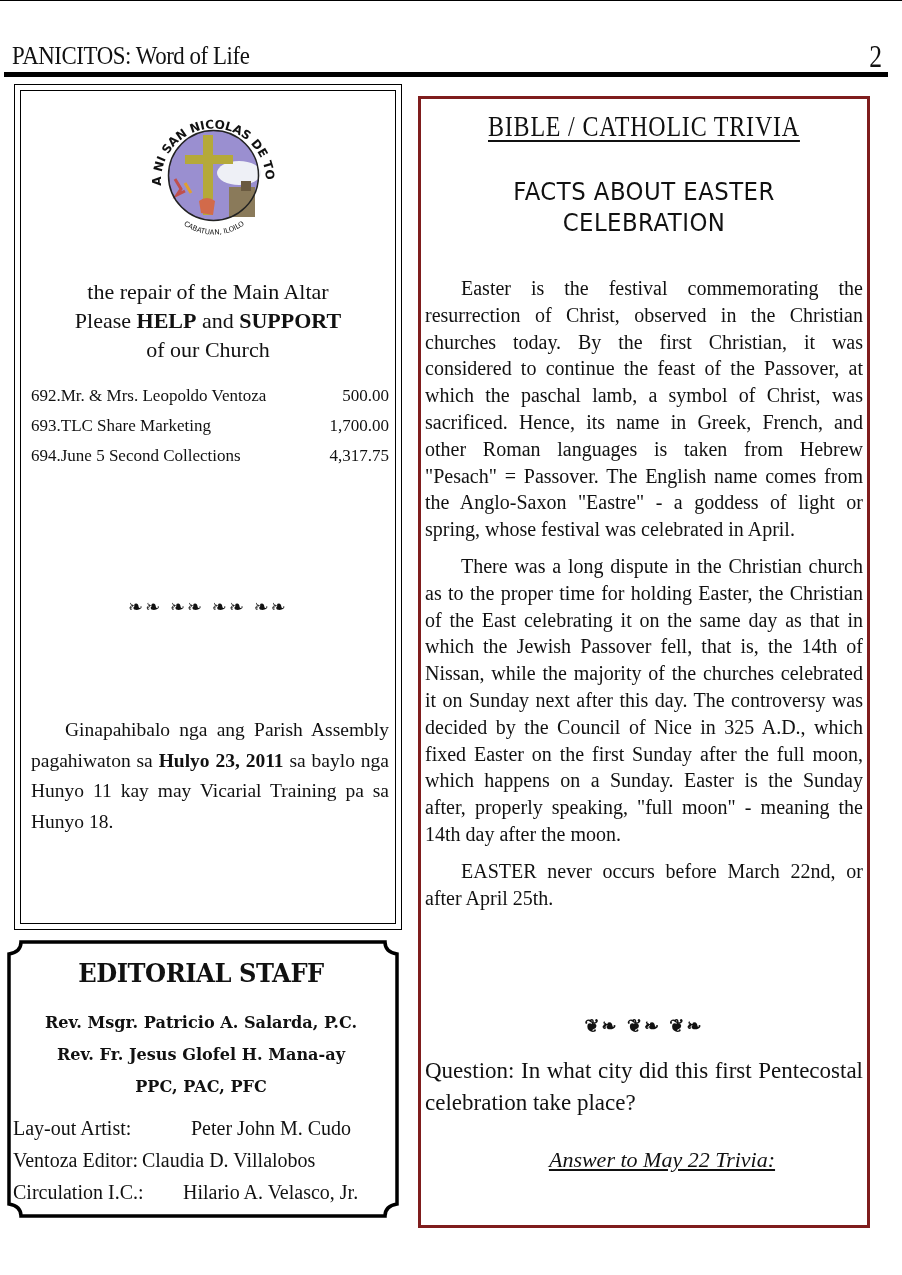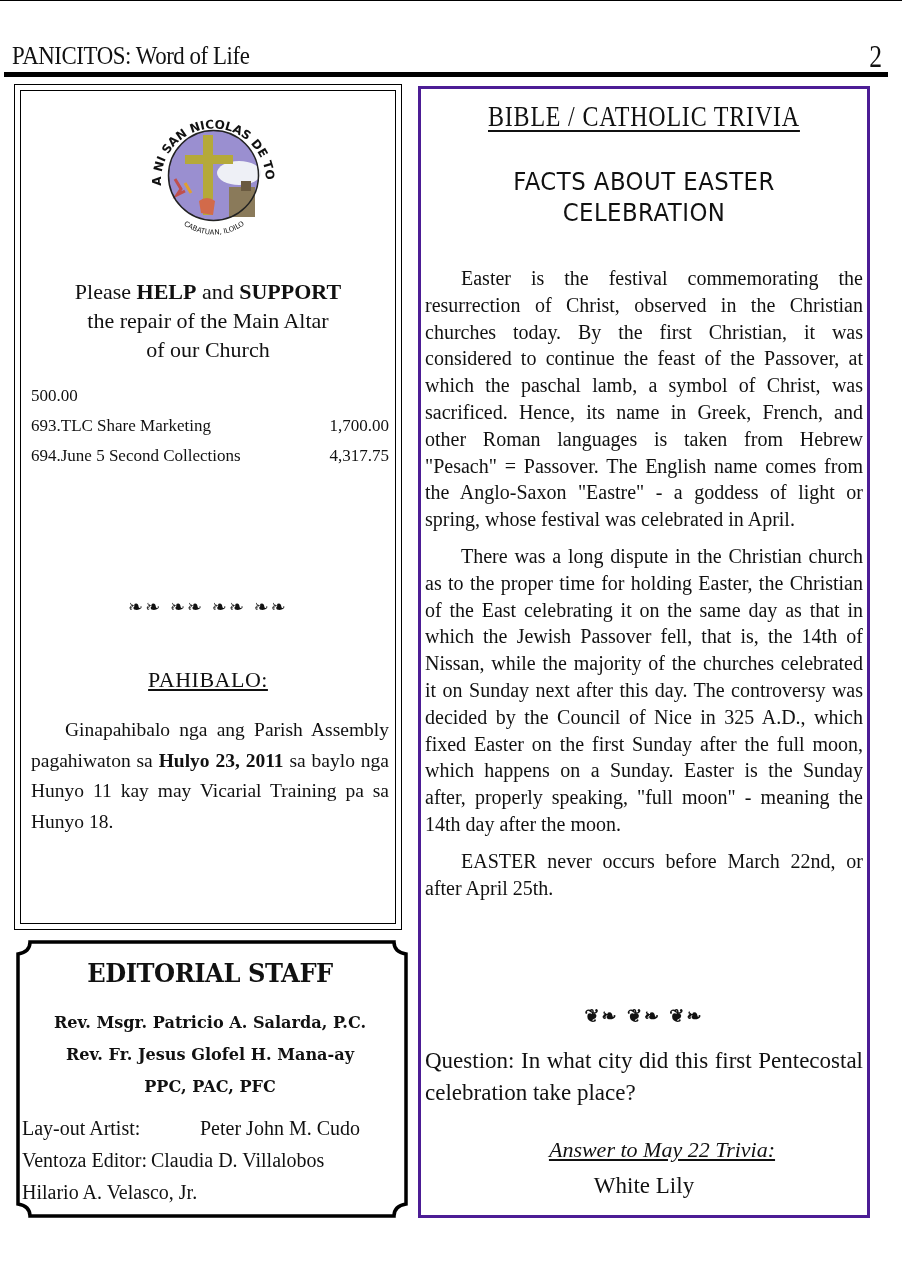--- a/index.html
+++ b/index.html
@@ -21,33 +21,33 @@
   .don-row { display: flex; justify-content: space-between; white-space: nowrap; }
   .quote { position: absolute; left: 6px; right: 6px; top: 406px; font-family: "DejaVu Serif", serif; font-weight: bold; font-style: italic; font-size: 20px; line-height: 29px; text-align: justify; text-align-last: left; }
   .quote .indent { display: inline-block; width: 44px; }
   .ornament-row { position: absolute; left: 0; right: 0; text-align: center; font-size: 18px; letter-spacing: 2px; }
   .orn-left { top: 505px; }
   .pahibalo-title { position: absolute; left: 0; right: 0; top: 576px; text-align: center; font-family: "Liberation Serif", serif; font-size: 22px; text-decoration: underline; letter-spacing: 0.5px; }
   .pahibalo-body { position: absolute; left: 10px; right: 6px; top: 624px; font-family: "Liberation Serif", serif; font-size: 19.5px; line-height: 30.5px; text-align: justify; }
   .pahibalo-body .indent { display: inline-block; width: 34px; }
 
   
-  .editorial { position: absolute; left: 16px; top: 940px; width: 388px; height: 278px; }
+  .editorial { position: absolute; left: 7px; top: 940px; width: 388px; height: 278px; }
   .editorial svg.frame { position: absolute; left: 0; top: 0; }
   .ed-title { position: absolute; left: 0; right: 0; top: 18px; text-align: center; font-family: "DejaVu Serif", serif; font-weight: bold; font-size: 26px; letter-spacing: -0.5px; transform: scaleX(0.93); }
   .ed-names { position: absolute; left: 0; right: 0; top: 66px; text-align: center; font-family: "DejaVu Serif", serif; font-weight: bold; font-size: 17.5px; line-height: 32px; transform: scaleX(0.92); }
   .ed-roles { position: absolute; left: 6px; right: 8px; top: 172px; font-family: "Liberation Serif", serif; font-size: 20px; line-height: 32px; }
   .role-row { display: flex; white-space: nowrap; }
   .role-label { display: inline-block; }
   .role-1 .role-label { width: 178px; }
   .role-2 .role-label { width: auto; margin-right: 4px; }
   .role-3 .role-label { width: 170px; }
 
   
-  .right-box { position: absolute; left: 418px; top: 86px; width: 452px; height: 1132px; border: 3px solid #4c1d95; box-sizing: border-box; }
+  .right-box { position: absolute; left: 418px; top: 96px; width: 452px; height: 1132px; border: 3px solid #7f1d1d; box-sizing: border-box; }
   .trivia-title { position: absolute; left: 0; right: 0; top: 10px; text-align: center; }
   .trivia-title span { font-family: "Liberation Serif", serif; font-size: 30px; letter-spacing: 1px; text-decoration: underline; text-decoration-thickness: 2px; text-underline-offset: 4px; display: inline-block; transform: scaleX(0.8); }
   .facts-title { position: absolute; left: 0; right: 0; top: 78px; text-align: center; font-family: "DejaVu Sans", sans-serif; font-size: 24px; line-height: 31px; letter-spacing: 0.5px; transform: scaleX(0.95); }
   .article { position: absolute; left: 4px; right: 4px; top: 168px; font-family: "Liberation Serif", serif; font-size: 20px; line-height: 26.8px; text-align: justify; margin-top: 8px; }
   .article p { margin: 0 0 10px 0; text-indent: 36px; }
   .orn-right { position: absolute; left: 0; right: 0; top: 916px; text-align: center; font-size: 18px; font-weight: bold; letter-spacing: 2px; }
   .question { position: absolute; left: 4px; right: 4px; top: 956px; font-family: "Liberation Serif", serif; font-size: 23px; line-height: 32px; text-align: justify; text-align-last: left; }
   .answer-label { position: absolute; left: 0; right: 0; top: 1048px; text-align: center; font-family: "Liberation Serif", serif; font-style: italic; font-size: 22px; text-decoration: underline; padding-left: 36px; }
   .answer-value { position: absolute; left: 0; right: 0; top: 1084px; text-align: center; font-family: "Liberation Serif", serif; font-size: 23px; }
 </style>
@@ -82,45 +82,45 @@
       <circle cx="72.5" cy="72.5" r="45" fill="none" stroke="#222" stroke-width="1.5"></circle>
       <text font-family="DejaVu Sans, sans-serif" font-weight="bold" font-size="12" fill="#111">
         <textPath href="#ringTop" startOffset="50%" text-anchor="middle">PAROKYA NI SAN NICOLAS DE TOLENTINO</textPath>
       </text>
       <text font-family="DejaVu Sans, sans-serif" font-size="7" fill="#111">
         <textPath href="#ringBot" startOffset="50%" text-anchor="middle">CABATUAN, ILOILO</textPath>
       </text>
     </svg>
 
     <div class="appeal">
+      <div>the repair of the Main Altar</div>
       <div>
         <span>Please </span><b>HELP</b><span> and </span><b>SUPPORT</b>
       </div>
-      <div>the repair of the Main Altar</div>
       <div>of our Church</div>
     </div>
 
     <div class="donations">
       <div class="don-row">
+        <span>692.Mr. &amp; Mrs. Leopoldo Ventoza</span>
           <span>500.00</span>
       </div>
       <div class="don-row">
         <span>693.TLC Share Marketing</span>
           <span>1,700.00</span>
       </div>
       <div class="don-row">
         <span>694.June 5 Second Collections</span>
           <span>4,317.75</span>
       </div>
     </div>
 
 
     <div class="ornament-row orn-left">❧❧ ❧❧ ❧❧ ❧❧</div>
 
-    <div class="pahibalo-title">PAHIBALO:</div>
     <div class="pahibalo-body"><span class="indent"></span><span>Ginapahibalo nga ang Parish Assembly pagahiwaton sa </span><b>Hulyo 23, 2011</b><span> sa baylo nga Hunyo 11 kay may Vicarial Training pa sa Hunyo 18.</span></div>
   </div>
 </div>
 
 <div class="editorial">
   <svg class="frame" width="392" height="278" viewBox="0 0 392 278">
     <path d="M 14 2 L 378 2 Q 378 12 390 14 L 390 264 Q 378 266 378 276 L 14 276 Q 14 266 2 264 L 2 14 Q 14 12 14 2 Z" fill="none" stroke="#000" stroke-width="3.5"></path>
   </svg>
   <div class="ed-title">EDITORIAL STAFF</div>
   <div class="ed-names">
@@ -131,33 +131,33 @@
   <div class="ed-roles">
     <div class="role-row role-1">
       <span class="role-label">Lay-out Artist:</span>
         <span>Peter John M. Cudo</span>
     </div>
     <div class="role-row role-2">
       <span class="role-label">Ventoza Editor:</span>
         <span>Claudia D. Villalobos</span>
     </div>
     <div class="role-row role-3">
+      <span class="role-label">Circulation I.C.:</span>
         <span>Hilario A. Velasco, Jr.</span>
     </div>
   </div>
 </div>
 
 <div class="right-box">
   <div class="trivia-title"><span>BIBLE / CATHOLIC TRIVIA</span></div>
   <div class="facts-title">
     <div>FACTS ABOUT EASTER</div>
     <div>CELEBRATION</div>
   </div>
   <div class="article">
     <p>Easter is the festival commemorating the resurrection of Christ, observed in the Christian churches today. By the first Christian, it was considered to continue the feast of the Passover, at which the paschal lamb, a symbol of Christ, was sacrificed. Hence, its name in Greek, French, and other Roman languages is taken from Hebrew "Pesach" = Passover. The English name comes from the Anglo-Saxon "Eastre" - a goddess of light or spring, whose festival was celebrated in April.</p>
     <p>There was a long dispute in the Christian church as to the proper time for holding Easter, the Christian of the East celebrating it on the same day as that in which the Jewish Passover fell, that is, the 14th of Nissan, while the majority of the churches celebrated it on Sunday next after this day. The controversy was decided by the Council of Nice in 325 A.D., which fixed Easter on the first Sunday after the full moon, which happens on a Sunday. Easter is the Sunday after, properly speaking, "full moon" - meaning the 14th day after the moon.</p>
     <p>EASTER never occurs before March 22nd, or after April 25th.</p>
   </div>
   <div class="orn-right">❦❧ ❦❧ ❦❧</div>
   <div class="question">Question: In what city did this first Pentecostal celebration take place?</div>
   <div class="answer-label">Answer to May 22 Trivia:</div>
-  <div class="answer-value">White Lily</div>
 </div>
 
 </body></html>

